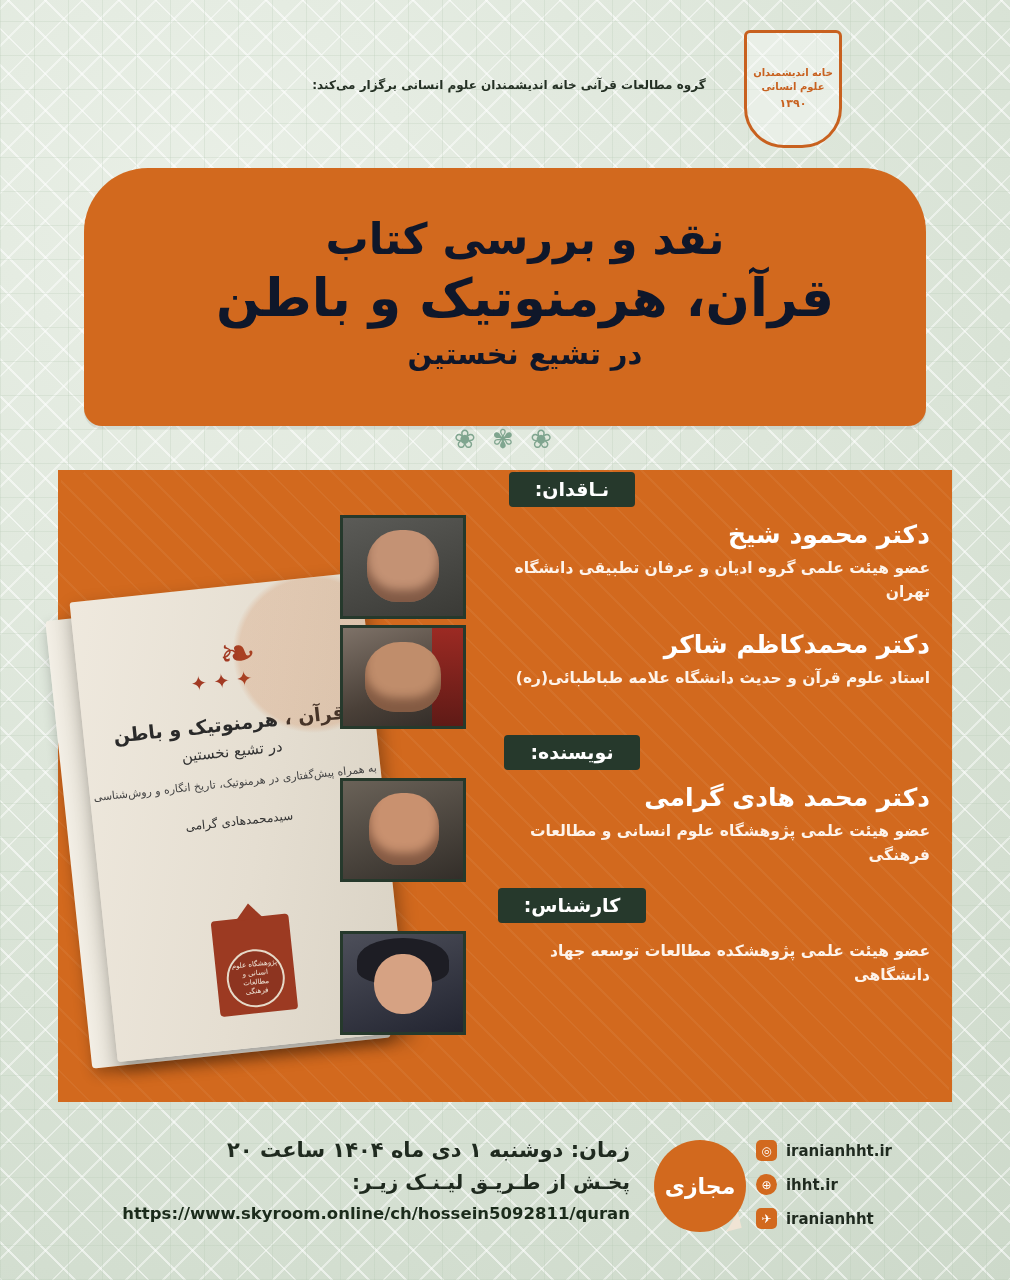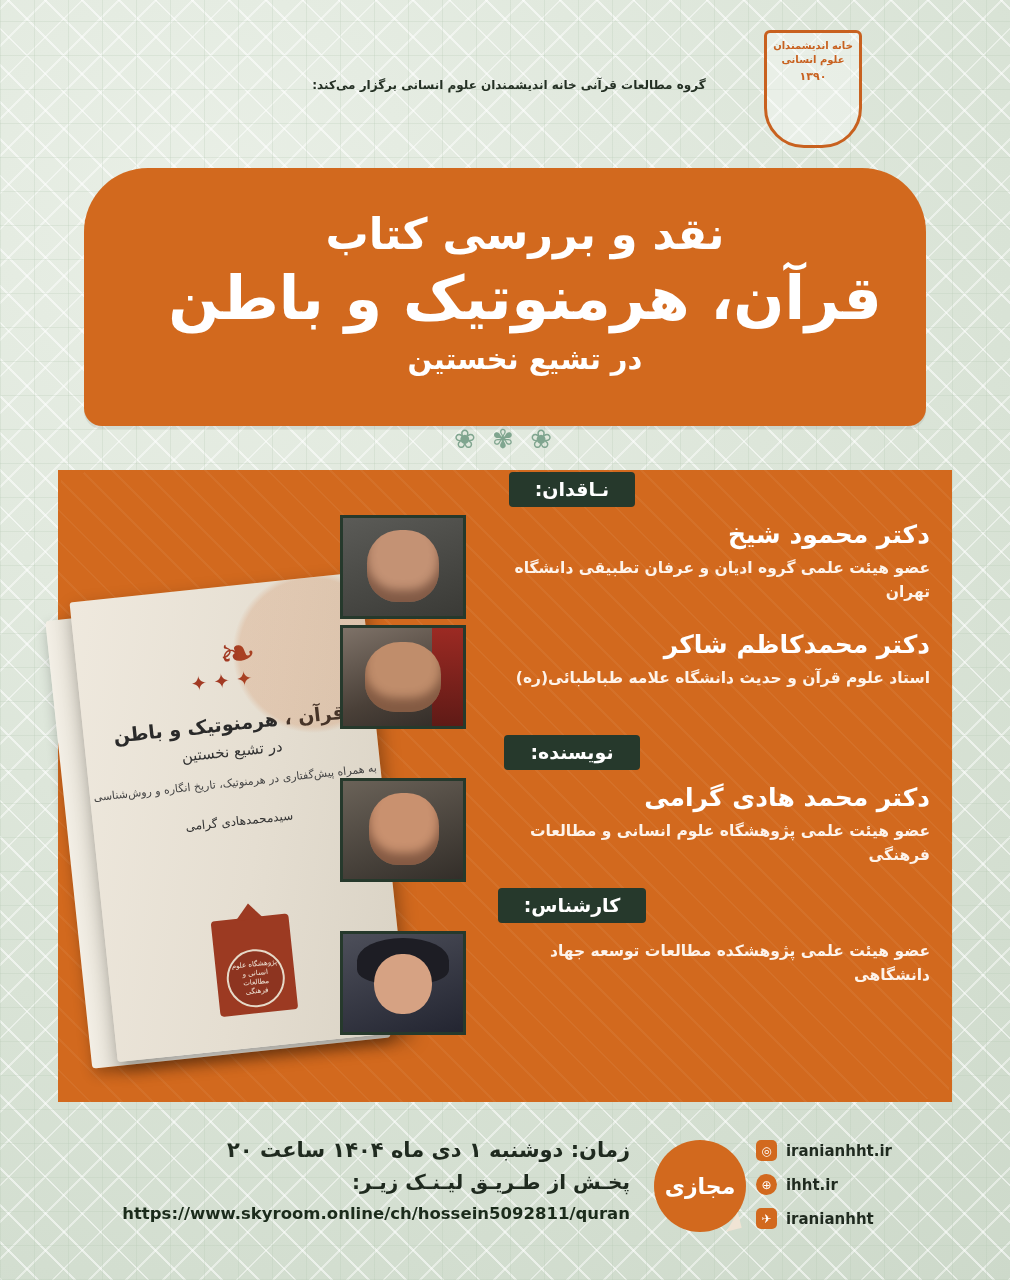--- a/index.html
+++ b/index.html
@@ -28,26 +28,26 @@
     position:absolute; inset:0;
     background:
       repeating-linear-gradient(90deg, rgba(180,200,178,0.25) 0 1px, rgba(0,0,0,0) 1px 34px),
       repeating-linear-gradient(0deg, rgba(180,200,178,0.25) 0 1px, rgba(0,0,0,0) 1px 34px);
     pointer-events:none;
   }
 
   
   .logo {
     position: absolute;
-    top: 30px; right: 148px;
+    top: 30px; right: 168px;
     width: 98px; height: 118px;
     border: 3px solid #c8611f;
     border-radius: 6px 6px 40px 40px;
     color: #c8611f;
-    display: flex; align-items: flex-start; justify-content: center;
+    display: flex; align-items: center; justify-content: center;
     text-align: center;
     font-size: 10px;
     line-height: 1.35;
     padding: 6px;
     font-weight: bold;
     background: rgba(255,255,255,0.35);
     z-index: 4;
   }
   .logo span{ display:block; }
   .logo .year{ font-size:11px; margin-top:4px; letter-spacing:1px;}
@@ -65,27 +65,27 @@
   }
 
   
   .title-plaque {
     position: absolute;
     top: 168px; left: 84px; width: 842px; height: 258px;
     background: #d2691e;
     border-radius: 64px 64px 18px 18px;
     box-shadow: 0 3px 0 rgba(0,0,0,0.07);
     display: flex; flex-direction: column; align-items: center; justify-content: center;
-    color: #ffffff;
+    color: #0f172a;
     z-index: 3;
     padding-bottom: 10px;
     padding-left: 40px;
   }
   .title-plaque .t1 { font-size: 43px; font-weight: bold; direction: rtl; margin-bottom: 2px; }
-  .title-plaque .t2 { font-size: 60px; font-weight: bold; direction: rtl; line-height: 1.25; }
+  .title-plaque .t2 { font-size: 52px; font-weight: bold; direction: rtl; line-height: 1.25; }
   .title-plaque .t3 { font-size: 29px; font-weight: bold; direction: rtl; margin-top: 6px; }
 
   .plaque-orn{
     position:absolute;
     top: 424px; left: 0; width: 100%;
     text-align:center;
     color:#7fa58f;
     font-size: 26px;
     letter-spacing: 4px;
     z-index:2;

